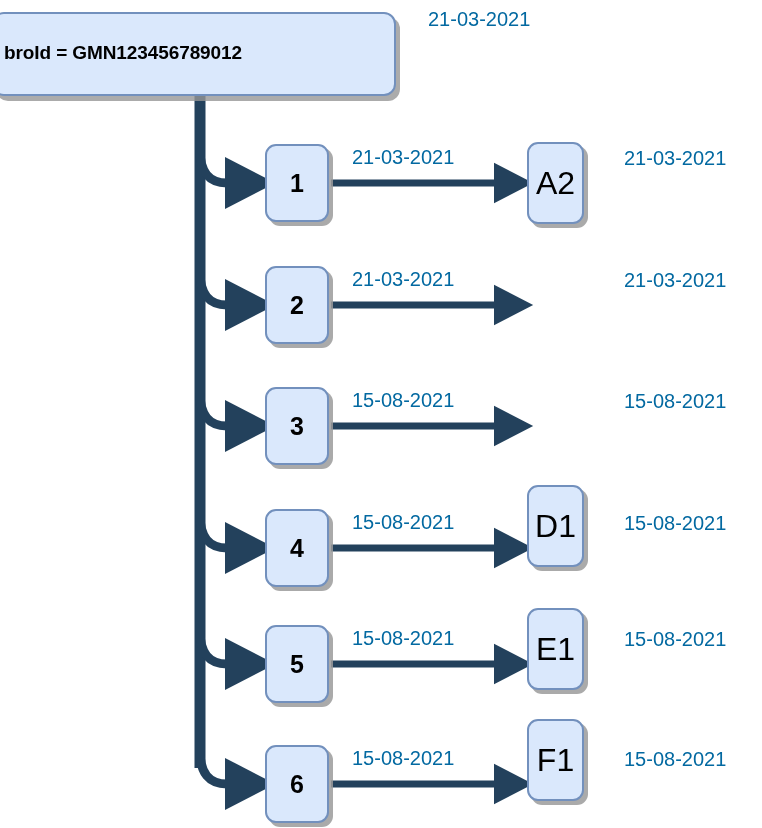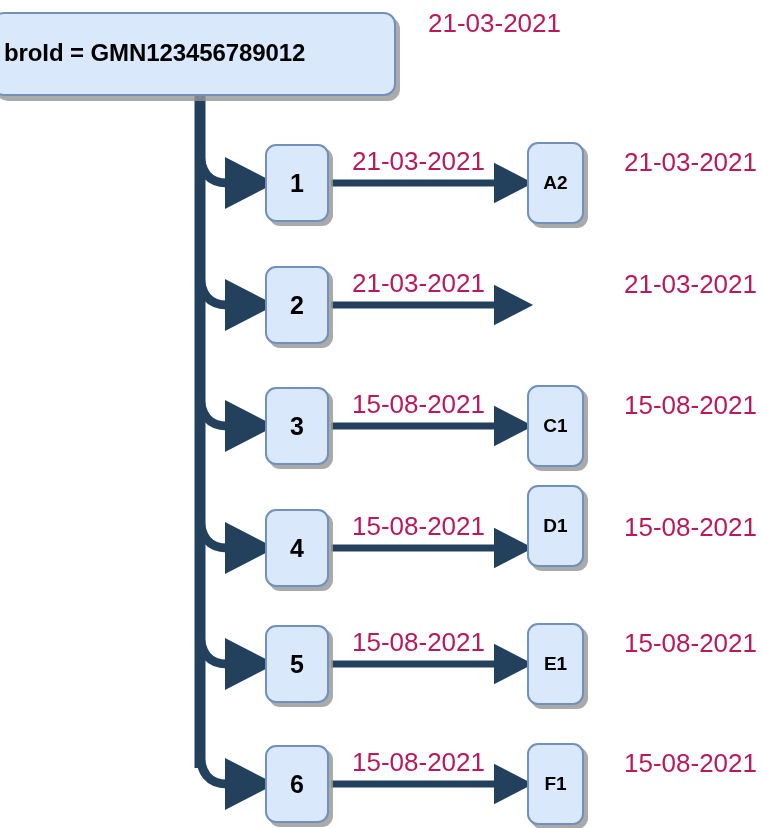--- a/index.html
+++ b/index.html
@@ -46,21 +46,21 @@
     width: 404px;
     height: 84px;
     border-radius: 12px;
     padding: 6px 0 8px 10px;
     flex-direction: column;
     align-items: flex-start;
     justify-content: center;
     box-shadow: 4px 5px 0 0 rgba(150,150,150,0.8);
   }
   #root-box .root-line {
-    font-size: 24px;
+    font-size: 19px;
     font-weight: bold;
     line-height: 30px;
     letter-spacing: -0.1px;
     white-space: nowrap;
   }
 
   
   .rev-box {
     left: 265px;
     width: 64px;
@@ -71,30 +71,30 @@
     font-weight: bold;
   }
 
   
   .doc-box {
     left: 527px;
     width: 57px;
     height: 82px;
   }
   .doc-box .node-label {
-    font-size: 19px;
-    font-weight: bold;
+    font-size: 32px;
+    font-weight: normal;
     text-align: center;
   }
 
   
   .date-text {
     position: absolute;
-    font-size: 26px;
-    color: #be185d;
+    font-size: 20px;
+    color: #0369a1;
     white-space: nowrap;
     z-index: 5;
   }
   #header-date {
     left: 428px;
     top: 8px;
   }
   .edge-date {
     left: 352px;
   }
@@ -162,45 +162,42 @@
   <div class="node-box rev-box" style="top:266px">
     <span class="node-label">2</span>
   </div>
   <div class="date-text edge-date" style="top:268px">21-03-2021</div>
   <div class="date-text right-date" style="top:269px">21-03-2021</div>
 
   <div class="node-box rev-box" style="top:387px">
     <span class="node-label">3</span>
   </div>
   <div class="date-text edge-date" style="top:389px">15-08-2021</div>
-  <div class="node-box doc-box" style="top:385px">
-    <span class="node-label">C1</span>
-  </div>
   <div class="date-text right-date" style="top:390px">15-08-2021</div>
 
   <div class="node-box rev-box" style="top:509px">
     <span class="node-label">4</span>
   </div>
   <div class="date-text edge-date" style="top:511px">15-08-2021</div>
   <div class="node-box doc-box" style="top:485px">
     <span class="node-label">D1</span>
   </div>
   <div class="date-text right-date" style="top:512px">15-08-2021</div>
 
   <div class="node-box rev-box" style="top:625px">
     <span class="node-label">5</span>
   </div>
   <div class="date-text edge-date" style="top:627px">15-08-2021</div>
-  <div class="node-box doc-box" style="top:623px">
+  <div class="node-box doc-box" style="top:608px">
     <span class="node-label">E1</span>
   </div>
   <div class="date-text right-date" style="top:628px">15-08-2021</div>
 
   <div class="node-box rev-box" style="top:745px">
     <span class="node-label">6</span>
   </div>
   <div class="date-text edge-date" style="top:747px">15-08-2021</div>
-  <div class="node-box doc-box" style="top:743px">
+  <div class="node-box doc-box" style="top:719px">
     <span class="node-label">F1</span>
   </div>
   <div class="date-text right-date" style="top:748px">15-08-2021</div>
 
 </div>
 
 </body></html>

